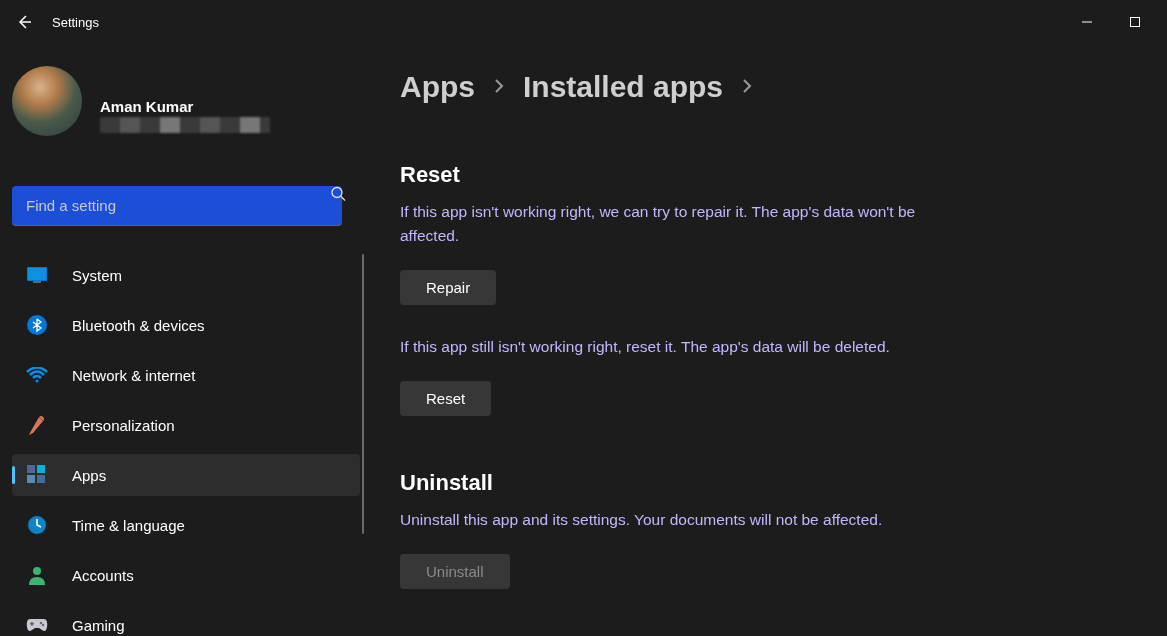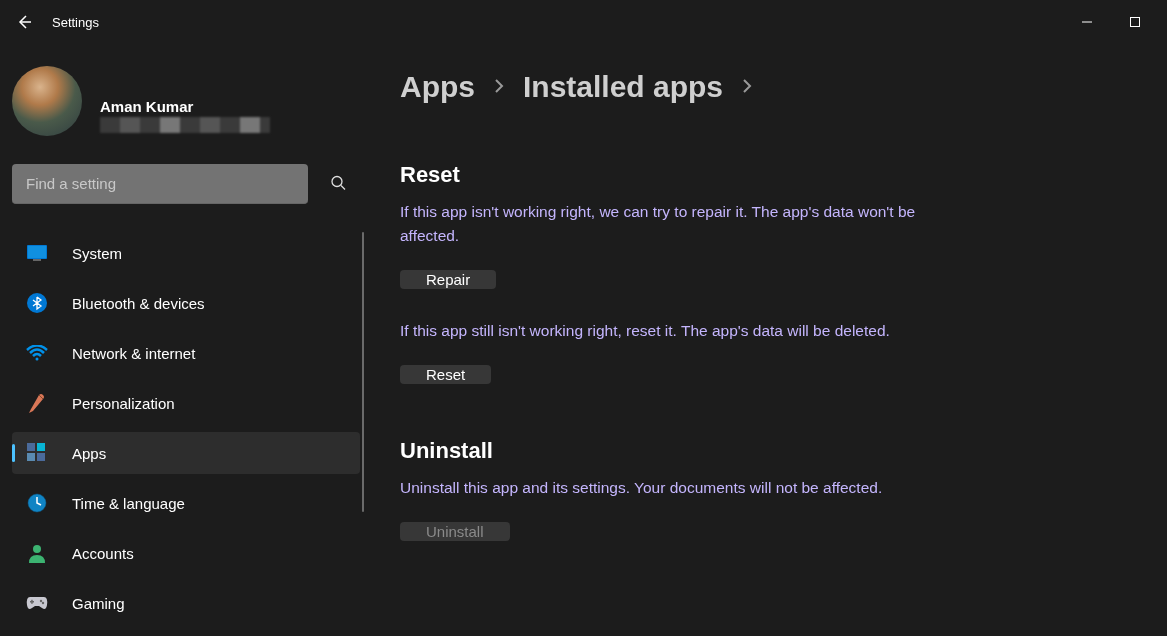--- a/index.html
+++ b/index.html
@@ -43,28 +43,29 @@
   .profile-email {
     height: 16px; width: 170px;
     background: repeating-linear-gradient(90deg,#3a3a3a 0 20px,#555 20px 40px,#3a3a3a 40px 60px,#777 60px 80px);
     filter: blur(1px);
   }
   .search-wrap {
     position: relative;
     margin-bottom: 28px;
   }
   .search-input {
-    width: 296px; height: 40px;
-    background: #737373;
+    width: 330px; height: 40px;
+    background: #1d4ed8;
     border: none;
     border-bottom: 1px solid #666;
     border-radius: 4px;
     padding: 0 42px 0 14px;
     color: #dcdcdc;
     font-size: 15px;
+    margin-top: 22px;
   }
   .search-input::placeholder { color: #c8c8c8; }
   .search-icon {
     position:absolute; right: 14px; top: 50%; transform: translateY(-50%);
     color:#e0e0e0;
   }
   .nav { display:flex; flex-direction:column; position:relative;}
   .nav-item {
     display:flex; align-items:center; gap:24px;
     height: 42px;
@@ -98,21 +99,21 @@
   .crumb { font-size: 30px; font-weight:600; color:#cfcfcf; cursor:pointer;}
   .crumb.current { color:#ffffff; font-weight:600;}
   .chev { color:#9a9a9a; }
   .section-title { font-size: 22px; font-weight:600; margin-bottom: 12px;}
   .section-desc { font-size: 15.5px; color:#c4b5fd; line-height:1.55; margin-bottom: 22px; max-width:560px;}
   .btn {
     background:#373737;
     border:none;
     color:#ffffff;
     font-size:15px;
-    padding: 1px 26px;
+    padding: 9px 26px;
     border-radius:4px;
     cursor:pointer;
   }
   .btn.disabled { color:#8a8a8a; cursor:default;}
   .gap-lg { height: 30px;}
   .gap-xl { height: 54px;}
 </style>
 </head>
 <body>
 

